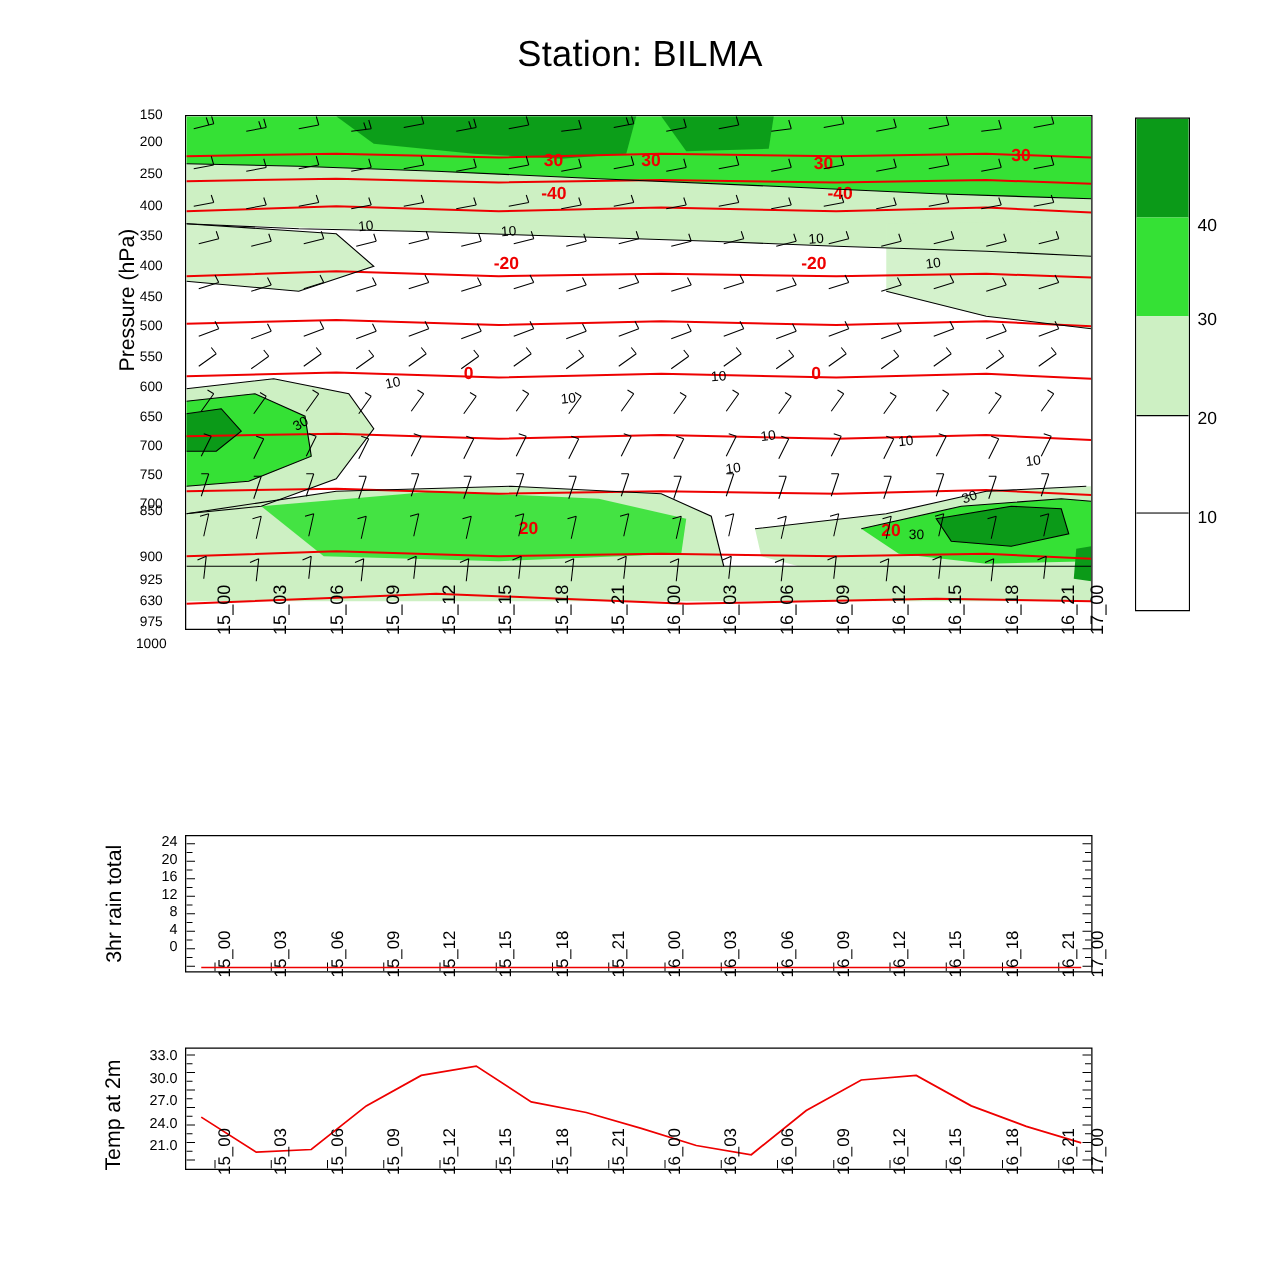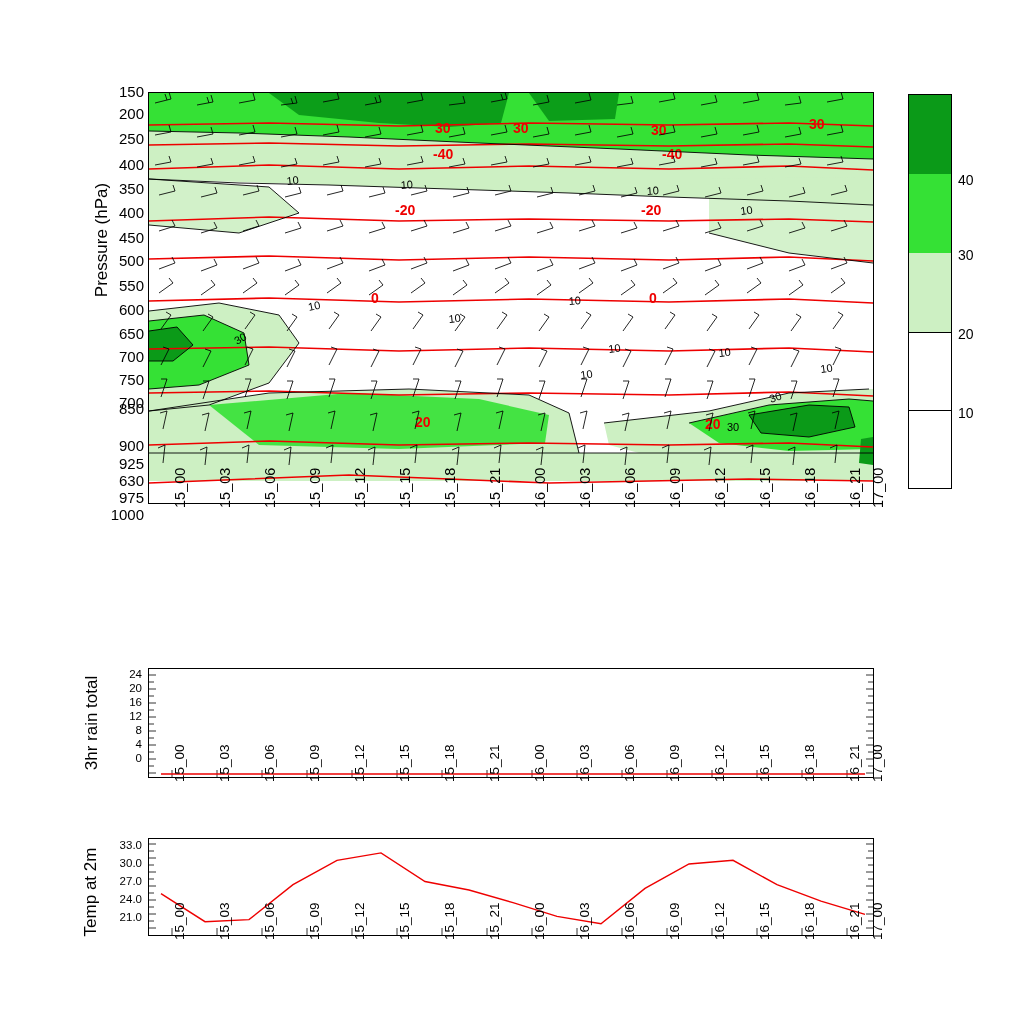--- a/index.html
+++ b/index.html
@@ -56,22 +56,22 @@
     text-align: center;
     font-size: 17px;
     transform: rotate(-90deg);
     transform-origin: center center;
   }
   
   .ytick {
     position: absolute;
     right: 0;
     width: 46px;
-    text-align: right;
-    font-size: 15px;
+    text-align: center;
+    font-size: 11px;
     line-height: 12px;
   }
   #ytick-wrap {
     position: absolute;
     left: 96px;
     top: 92px;
     width: 48px;
     height: 412px;
   }
 
@@ -165,20 +165,21 @@
     transform: rotate(-90deg);
     transform-origin: left top;
     white-space: nowrap;
   }
 </style>
 </head>
 <body>
 
 <div class="page">
 
+  <div id="title">Station: BILMA</div>
 
   <div id="xsec-panel">
     <svg id="xsec-svg" width="724" height="410" viewBox="0 0 724 410">
       <defs>
         <clipPath id="clipmain">
             <rect x="0" y="0" width="724" height="410"></rect>
           </clipPath>
       </defs>
       <g clip-path="url(#clipmain)">
 

